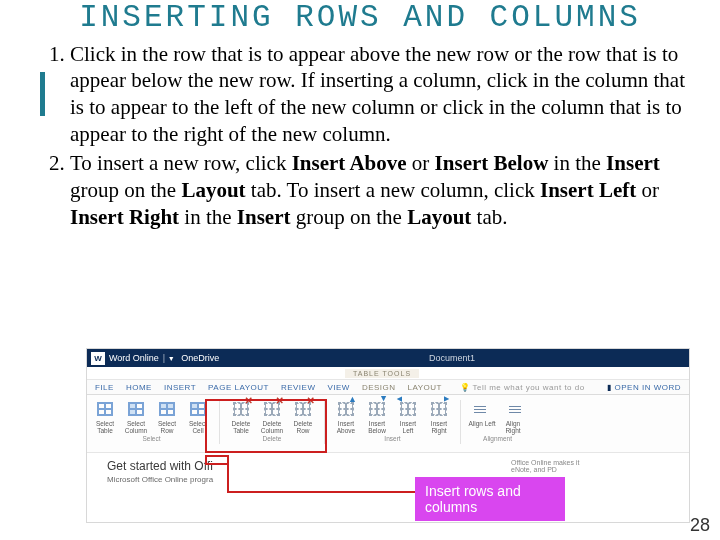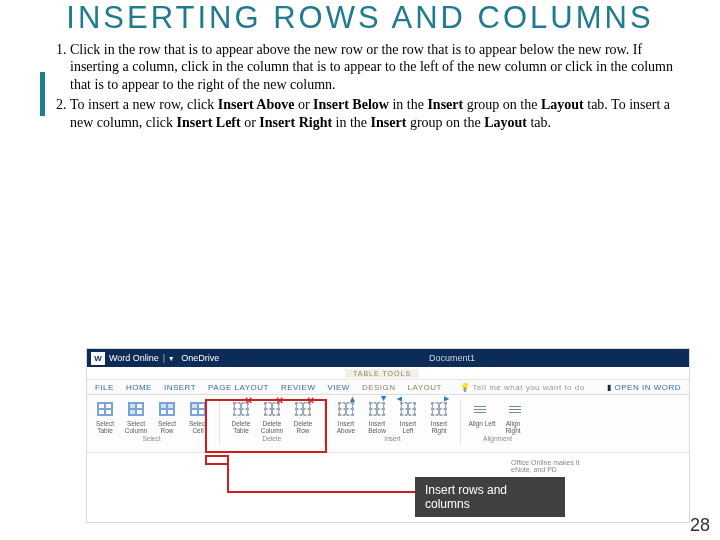--- a/index.html
+++ b/index.html
@@ -7,39 +7,39 @@
     width: 720px;
     height: 540px;
     background: #fff;
     font-family: Georgia, 'Times New Roman', serif;
     position: relative;
     overflow: hidden;
   }
   .title {
     text-align: center;
     color: #1f7b8f;
-    font-family: Liberation Sans, sans-serif;
+    font-family: Liberation Mono, monospace;
     font-weight: 400;
     font-size: 31px;
     letter-spacing: 3px;
     line-height: 1.05;
     padding-top: 2px;
   }
   .accent-bar {
     position: absolute;
     left: 40px;
     top: 72px;
     width: 5px;
     height: 44px;
     background: #1f7b8f;
   }
   ol.steps {
     list-style: decimal;
     margin: 6px 28px 0 70px;
-    font-size: 14px;
+    font-size: 21px;
     line-height: 1.28;
     color: #000;
   }
   ol.steps li { margin-bottom: 2px; }
   ol.steps b { font-weight: bold; }
   .screenshot {
     position: absolute;
     left: 86px;
     top: 348px;
     width: 604px;
@@ -121,21 +121,21 @@
   .alignmark { width:16px; height:14px; display:flex; flex-direction:column; gap:2px; justify-content:center;}
   .alignmark span{ height:1px; background:#6f89a8; width:12px;}
   .alignR span{ align-self:flex-end; }
   .callouts { position:absolute; left:118px; top:50px; pointer-events:none; }
   .redbox1 { position:absolute; border:2px solid #cc1f1f; width:122px; height:54px; top:0; left:0; }
   .redbox2 { position:absolute; border:2px solid #cc1f1f; width:24px; height:10px; top:56px; left:0; }
   .connector { position:absolute; border-left:2px solid #cc1f1f; border-bottom:2px solid #cc1f1f;
                width:188px; height:30px; top:64px; left:22px; }
   .calloutbox {
     position:absolute; left:210px; top:78px; width:150px;
-    background:#404040; color:#fff; font-size:12px;
+    background:#d946ef; color:#fff; font-size:14px;
     font-family: Arial, sans-serif; padding:6px 10px;
   }
   .docarea {
     position:absolute; left:0; right:0; top:104px; bottom:0;
     background:#fff; padding:6px 20px; color:#6a6a6a; font-size:8px;
   }
   .docarea h4 { color:#3a3a3a; font-size:12px; font-weight:400; margin-bottom:2px;}
   .docarea ul { margin:4px 0 0 14px; }
   .docarea .rightcol { position:absolute; right:18px; top:6px; width:160px; font-size:7px; color:#888; }
   .pagenum {
@@ -348,20 +348,22 @@
               </div>
             </div>
             <div class="lbl">Align Right</div>
           </div>
       </div>
       <div class="grpname">Alignment</div>
     </div>
   </div>
 
   <div class="docarea">
+    <h4>Get started with Offi</h4>
+    <div>Microsoft Office Online progra</div>
     <div class="rightcol">
       <div>Office Online makes it</div>
       <div>eNote, and PD</div>
     </div>
   </div>
 
   <div class="callouts">
     <div class="redbox1"></div>
     <div class="redbox2"></div>
     <div class="connector"></div>

